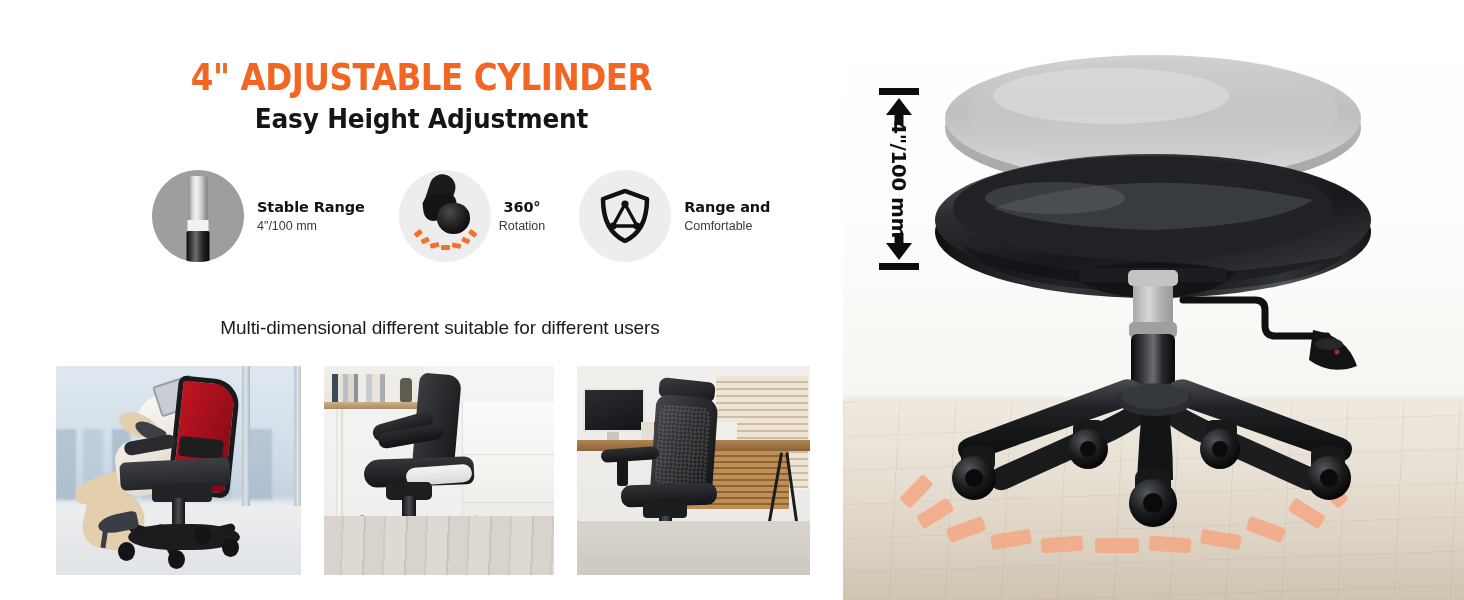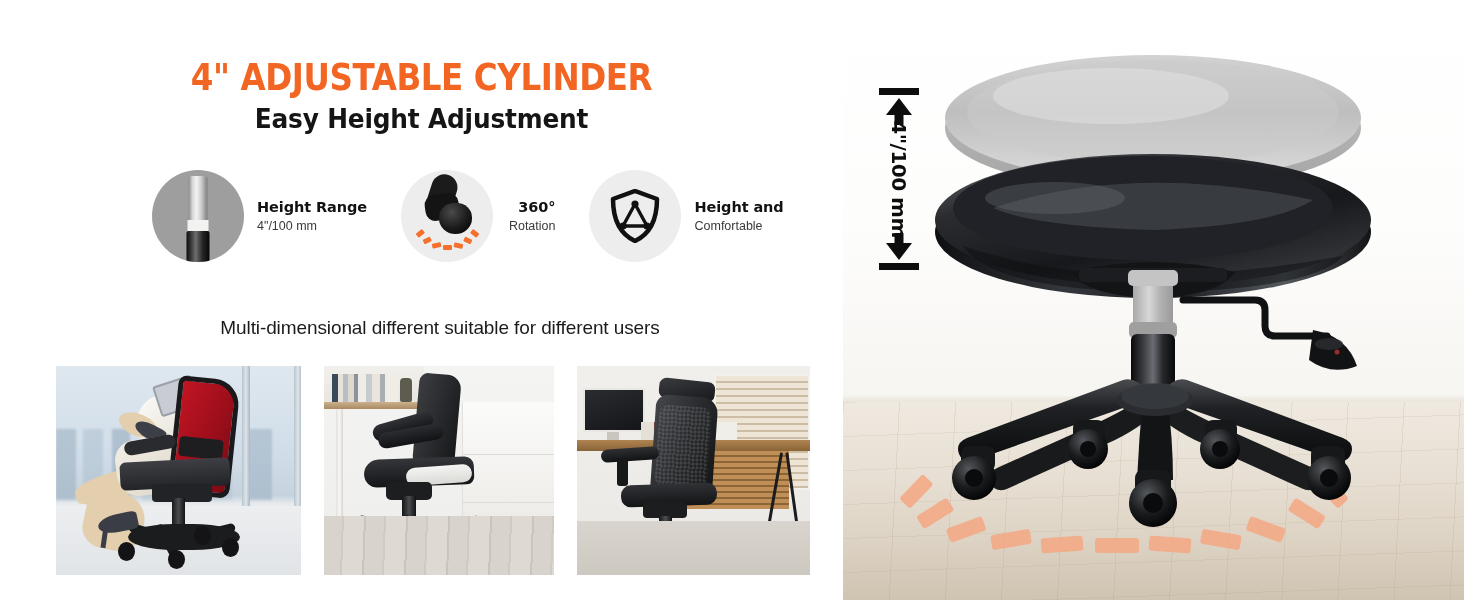--- a/index.html
+++ b/index.html
@@ -102,21 +102,21 @@
   .ftext{ margin-left:13px; }
   .ftitle{
     font-family:"DejaVu Sans", sans-serif;
     font-weight:bold; font-size:14.5px; color:#121212;
     letter-spacing:-0.1px; white-space:nowrap; line-height:1.25;
   }
   .fsub{
     font-size:12.5px; color:#3a3a3a; margin-top:3px;
     white-space:nowrap; line-height:1.25;
   }
-  .ftext.center{ text-align:right; margin-left:16px; }
+  .ftext.center{ text-align:center; margin-left:8px; }
 
   
   .caption{
     position:absolute; left:0; top:317px; width:880px;
     text-align:center;
     font-size:19px; color:#1c1c1c; letter-spacing:-0.1px;
     white-space:nowrap;
   }
 
   
@@ -442,21 +442,21 @@
 
   <div class="features">
 
     <div class="feature f1">
       <div class="fcircle gray">
         <div class="cyl-top"></div>
         <div class="cyl-gap"></div>
         <div class="cyl-bot"></div>
       </div>
       <div class="ftext">
-        <div class="ftitle">Height Range</div>
+        <div class="ftitle">Stable Range</div>
         <div class="fsub">4"/100 mm</div>
       </div>
     </div>
 
     <div class="feature f2">
       <div class="fcircle light">
         <div class="cast-arm"></div>
         <div class="cast-arm2"></div>
         <div class="cast-wheel"></div>
         <svg class="cast-arc" viewBox="0 0 66 30">
@@ -481,21 +481,21 @@
       <div class="fcircle light">
         <svg class="shield-svg" width="50" height="54" viewBox="0 0 50 54">
           <path d="M25 2 L47 10 C47 30 40 45 25 52 C10 45 3 30 3 10 Z" fill="none" stroke="#111" stroke-width="4.5" stroke-linejoin="round"></path>
           <path d="M25 15 L37 37 L13 37 Z" fill="none" stroke="#111" stroke-width="3.4" stroke-linejoin="round"></path>
           <circle cx="25" cy="15" r="3.6" fill="#111"></circle>
           <circle cx="13" cy="37" r="3.6" fill="#111"></circle>
           <circle cx="37" cy="37" r="3.6" fill="#111"></circle>
         </svg>
       </div>
       <div class="ftext">
-        <div class="ftitle">Height and</div>
+        <div class="ftitle">Range and</div>
         <div class="fsub">Comfortable</div>
       </div>
     </div>
 
   </div>
 
   <div class="caption">Multi-dimensional different suitable for different users</div>
 
   <div class="photos">
 

